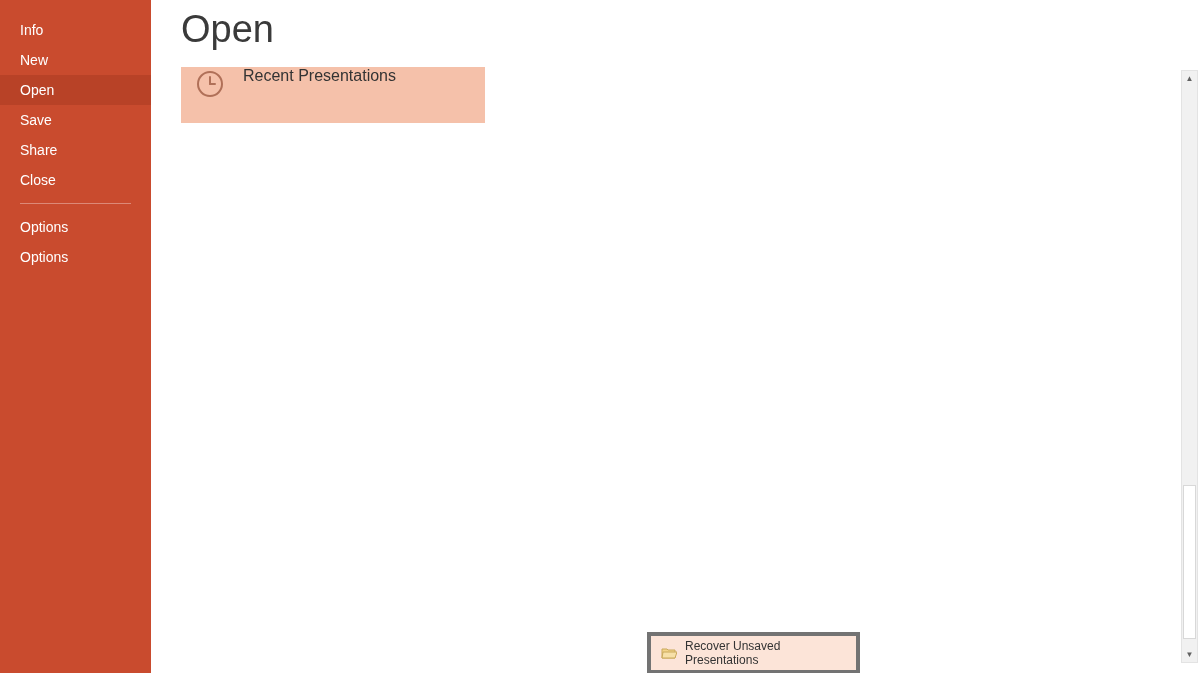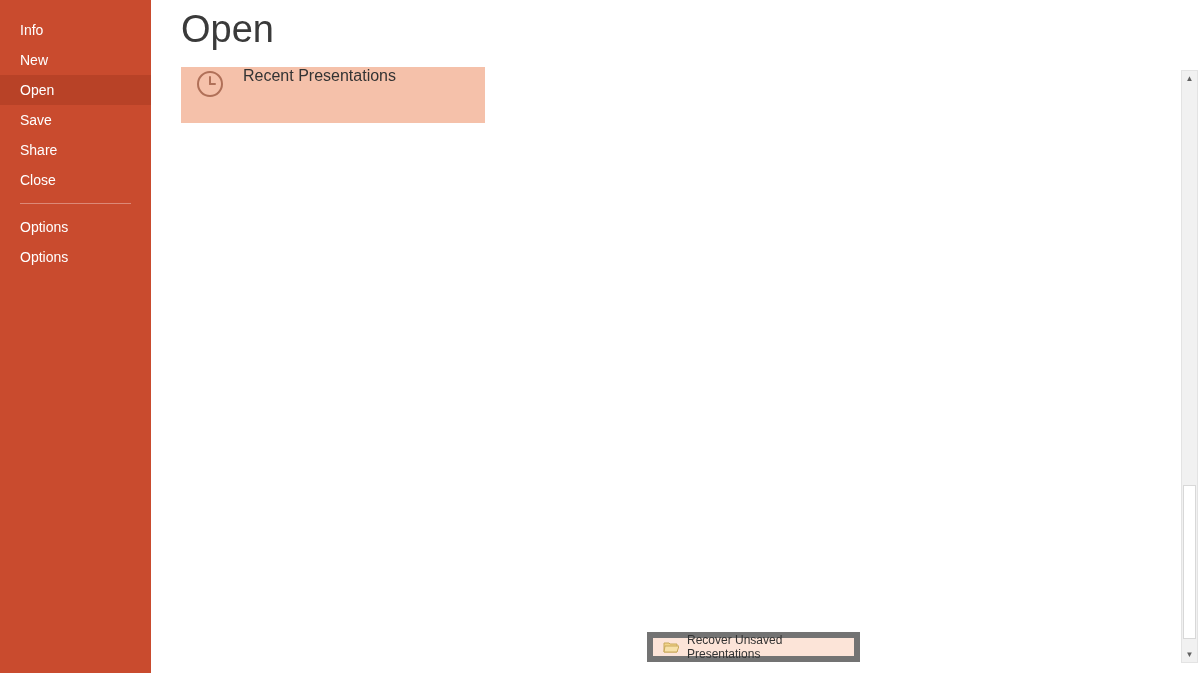--- a/index.html
+++ b/index.html
@@ -74,23 +74,23 @@
     .location-label {
       font-size: 16px;
       color: #333333;
       margin-left: 16px;
     }
     .recover-button {
       position: absolute;
       left: 496px;
       top: 632px;
       width: 213px;
-      height: 30px;
+      height: 42px;
       background: #fce4d8;
-      border: 6px solid #737373;
+      border: 4px solid #737373;
       display: flex;
       align-items: center;
       padding-left: 10px;
       cursor: pointer;
     }
     .recover-label {
       font-size: 12px;
       color: #333333;
       margin-left: 8px;
     }

